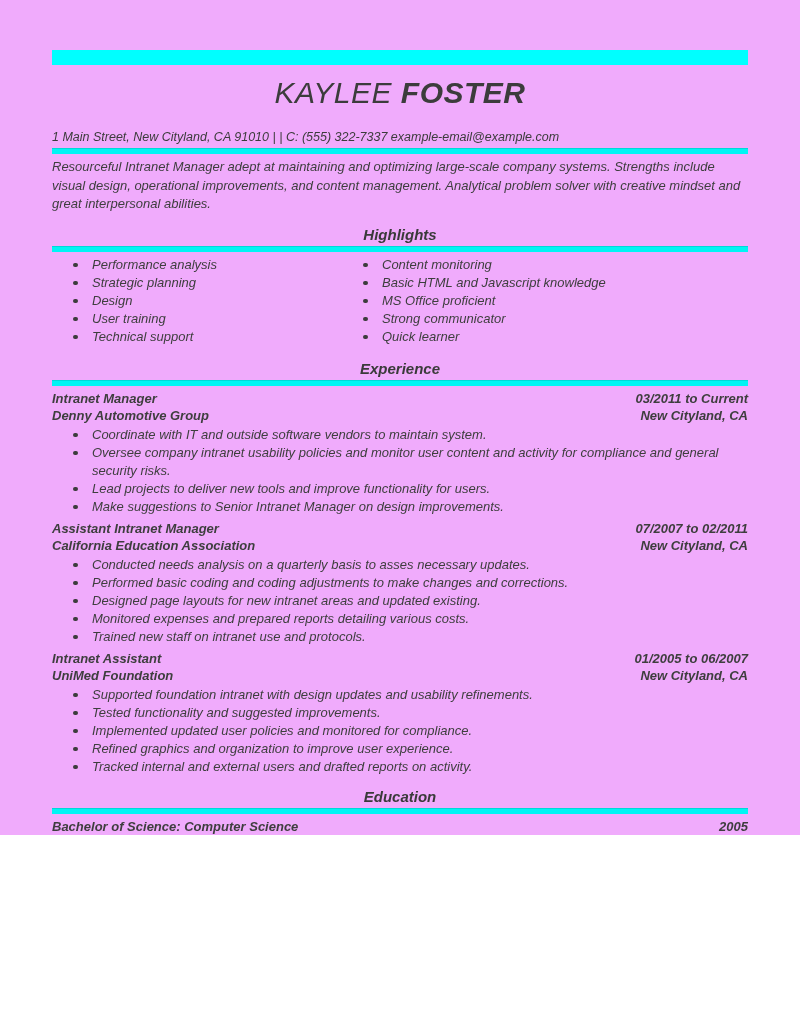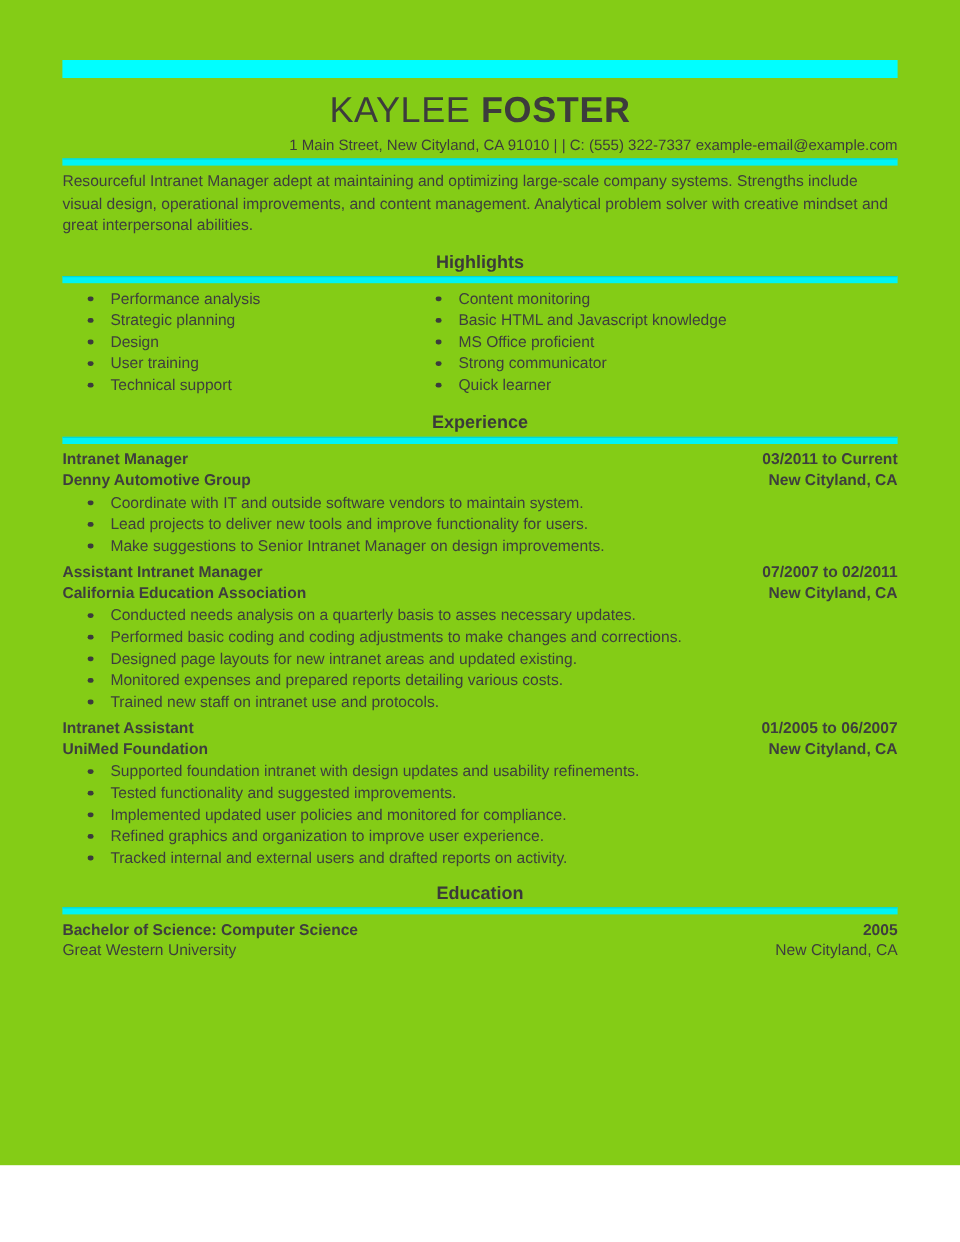--- a/index.html
+++ b/index.html
@@ -3,34 +3,34 @@
 <meta charset="utf-8">
 <style>
   html, body { margin: 0; padding: 0; }
   body {
     width: 800px; height: 1035px;
     background: #ffffff;
     font-family: "Liberation Sans", sans-serif;
     color: #3e3e3e;
     -webkit-font-smoothing: antialiased;
   }
-  .page { position: relative; width: 800px; height: 971px; overflow: hidden; background: #84cc16; }
+  .page { position: relative; width: 800px; height: 835px; overflow: hidden; background: #f0abfc; font-style: italic; }
   .content { margin: 0 52px; }
 
   .topbar { margin-top: 50px; height: 15px; background: #00ffff; }
   .bottombar { position: absolute; left: 52px; right: 52px; top: 1000px; height: 10px; background: #00ffff; }
 
   .name {
     text-align: center; margin-top: 11px;
     font-size: 30px; line-height: 34px; letter-spacing: 0.5px; color: #3c3c3c;
   }
   .name .first { font-weight: 400; }
   .name .last  { font-weight: 700; }
 
-  .contact { text-align: right; margin-top: 3px; font-size: 12.5px; line-height: 17px; color: #3c3c3c; }
+  .contact { text-align: left; margin-top: 19px; font-size: 12.5px; line-height: 17px; color: #3c3c3c; }
 
   .sec-header {
     text-align: center; margin-top: 11px;
     font-size: 15px; font-weight: 700; line-height: 19px; color: #3a3a3a;
   }
   .divider { height: 5px; background: #00f4f4; border-top: 1px solid #00d8d8; margin-top: 2px; }
 
   .body-text { font-size: 13px; line-height: 18.5px; }
   .summary-text { margin-top: 4px; }
 
@@ -94,20 +94,21 @@
       <div class="row2">
         <span class="bold">Intranet Manager</span>
         <span class="bold">03/2011 to Current</span>
       </div>
       <div class="row2">
         <span class="bold">Denny Automotive Group</span>
         <span class="bold">New Cityland, CA</span>
       </div>
       <ul class="bullets">
         <li>Coordinate with IT and outside software vendors to maintain system.</li>
+        <li>Oversee company intranet usability policies and monitor user content and activity for compliance and general security risks.</li>
         <li>Lead projects to deliver new tools and improve functionality for users.</li>
         <li>Make suggestions to Senior Intranet Manager on design improvements.</li>
       </ul>
     </div>
 
     <div class="job">
       <div class="row2">
         <span class="bold">Assistant Intranet Manager</span>
         <span class="bold">07/2007 to 02/2011</span>
       </div>

